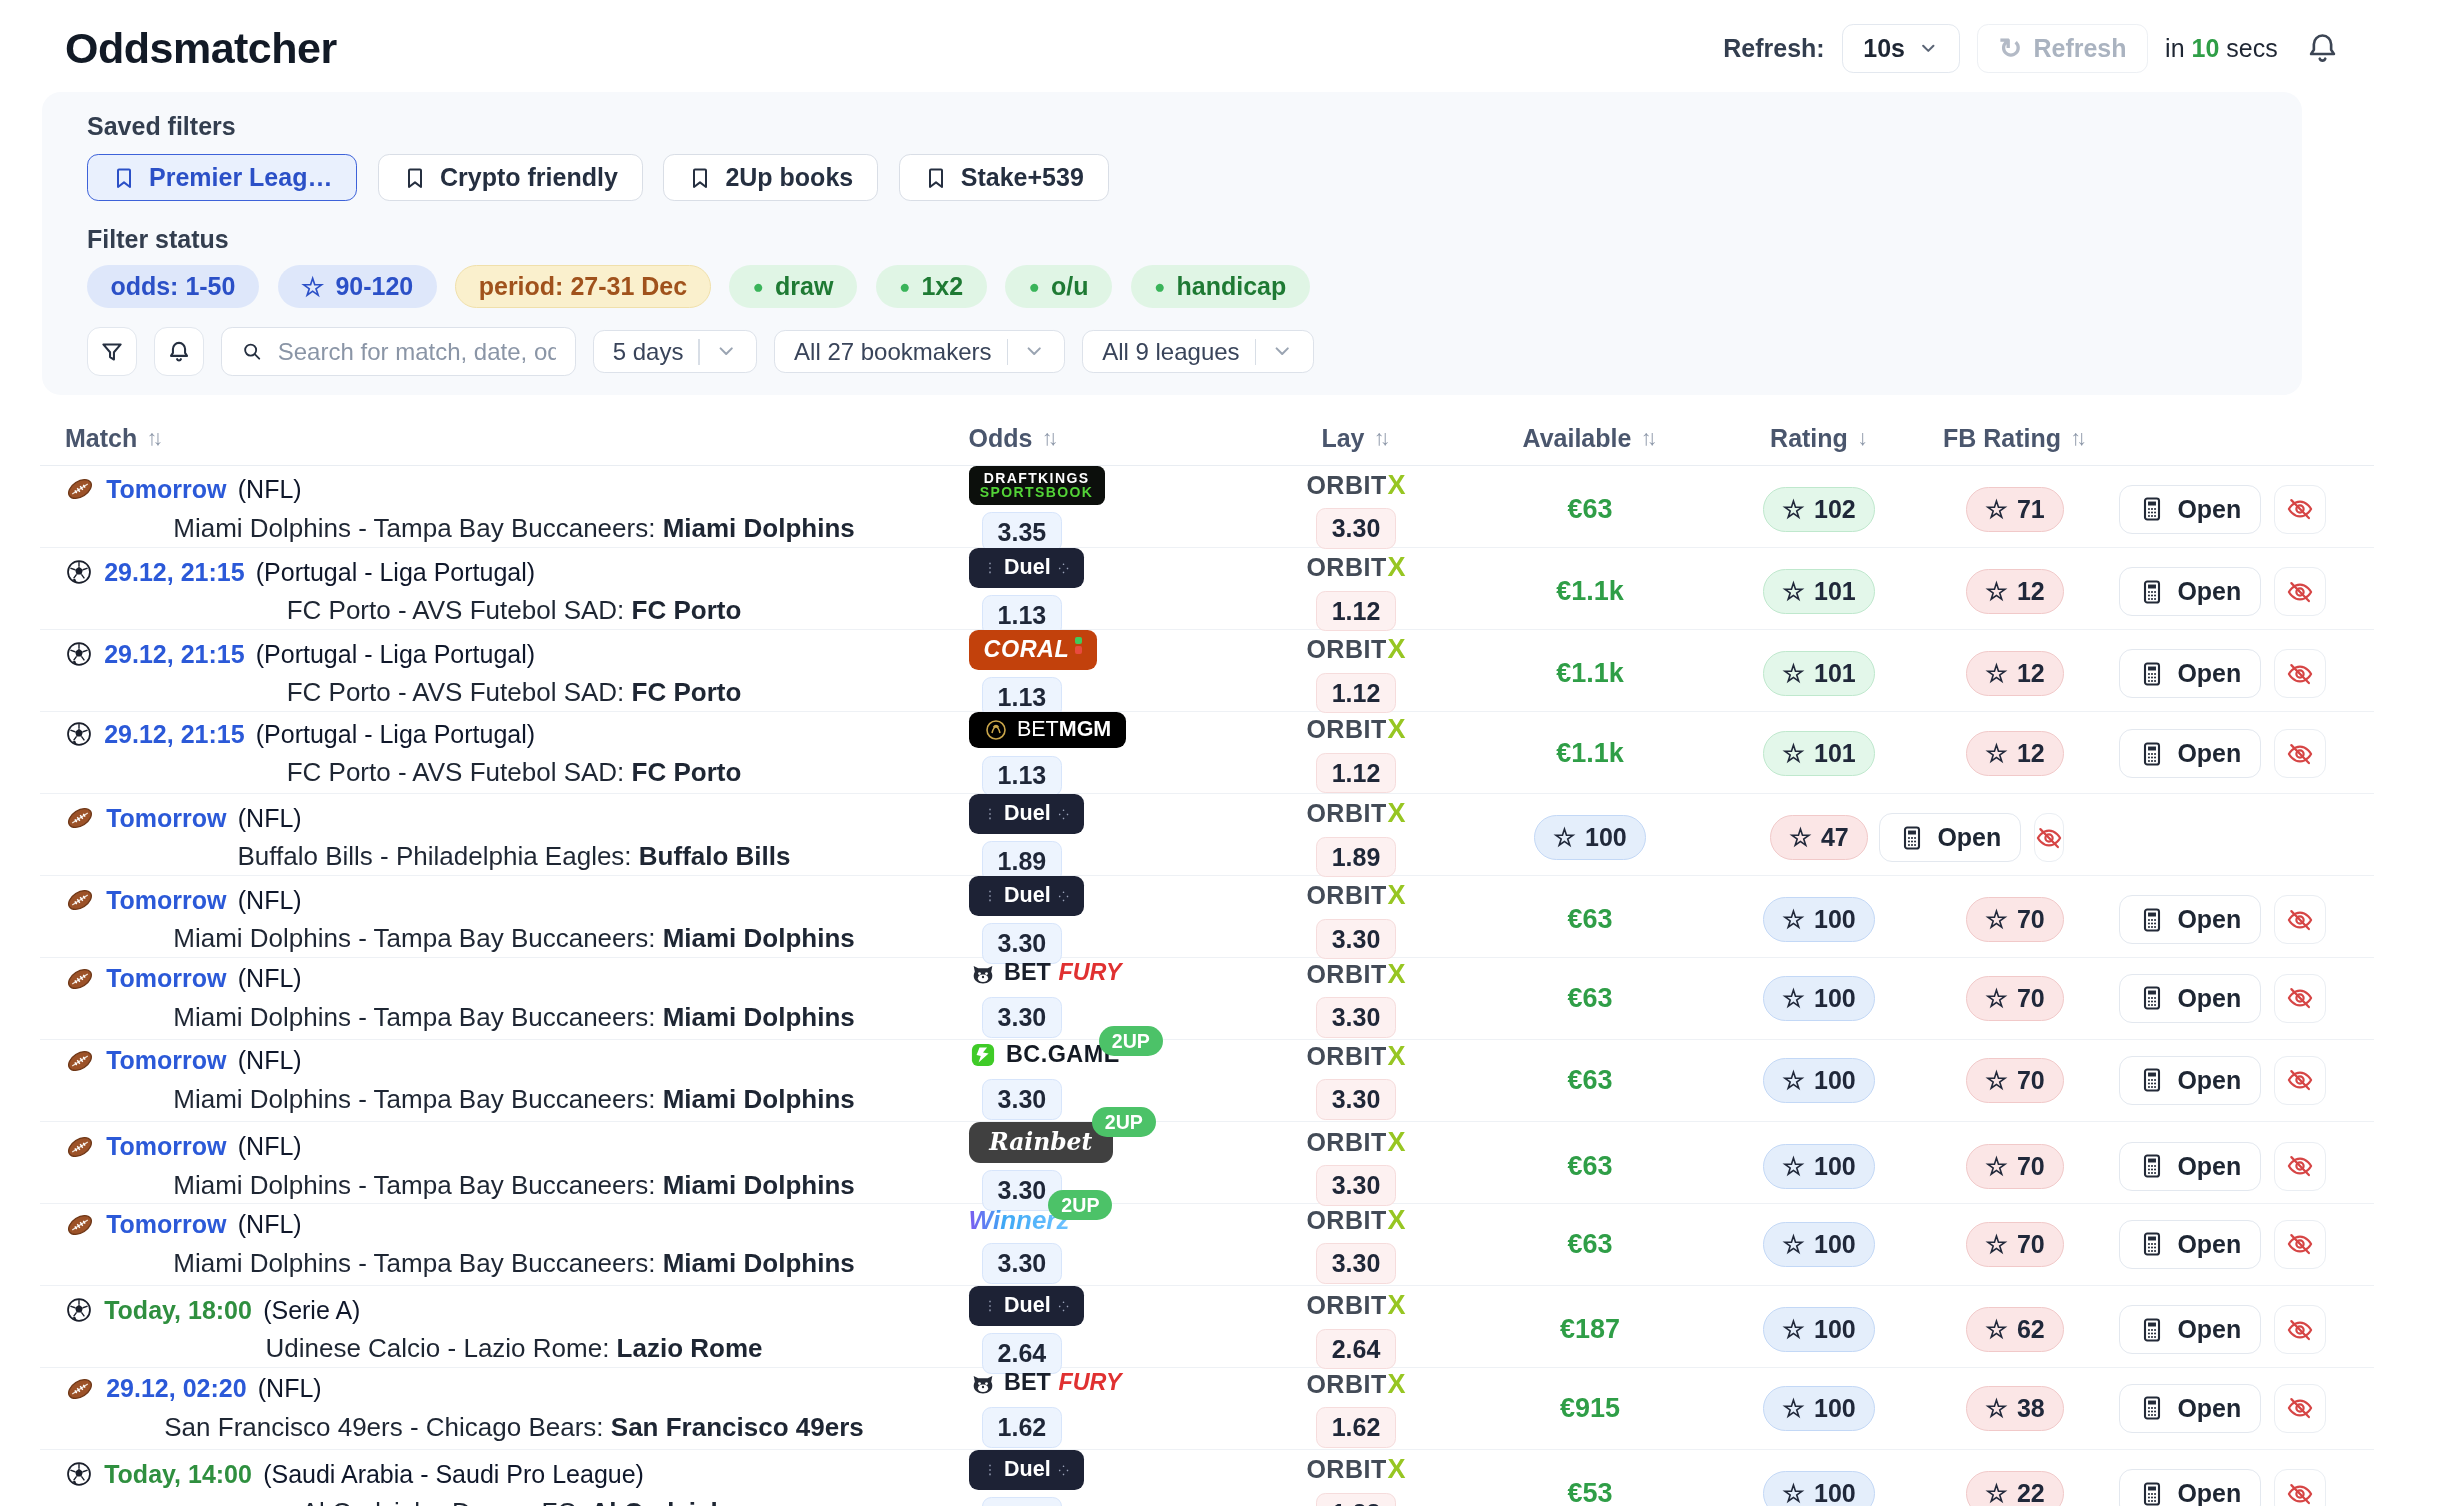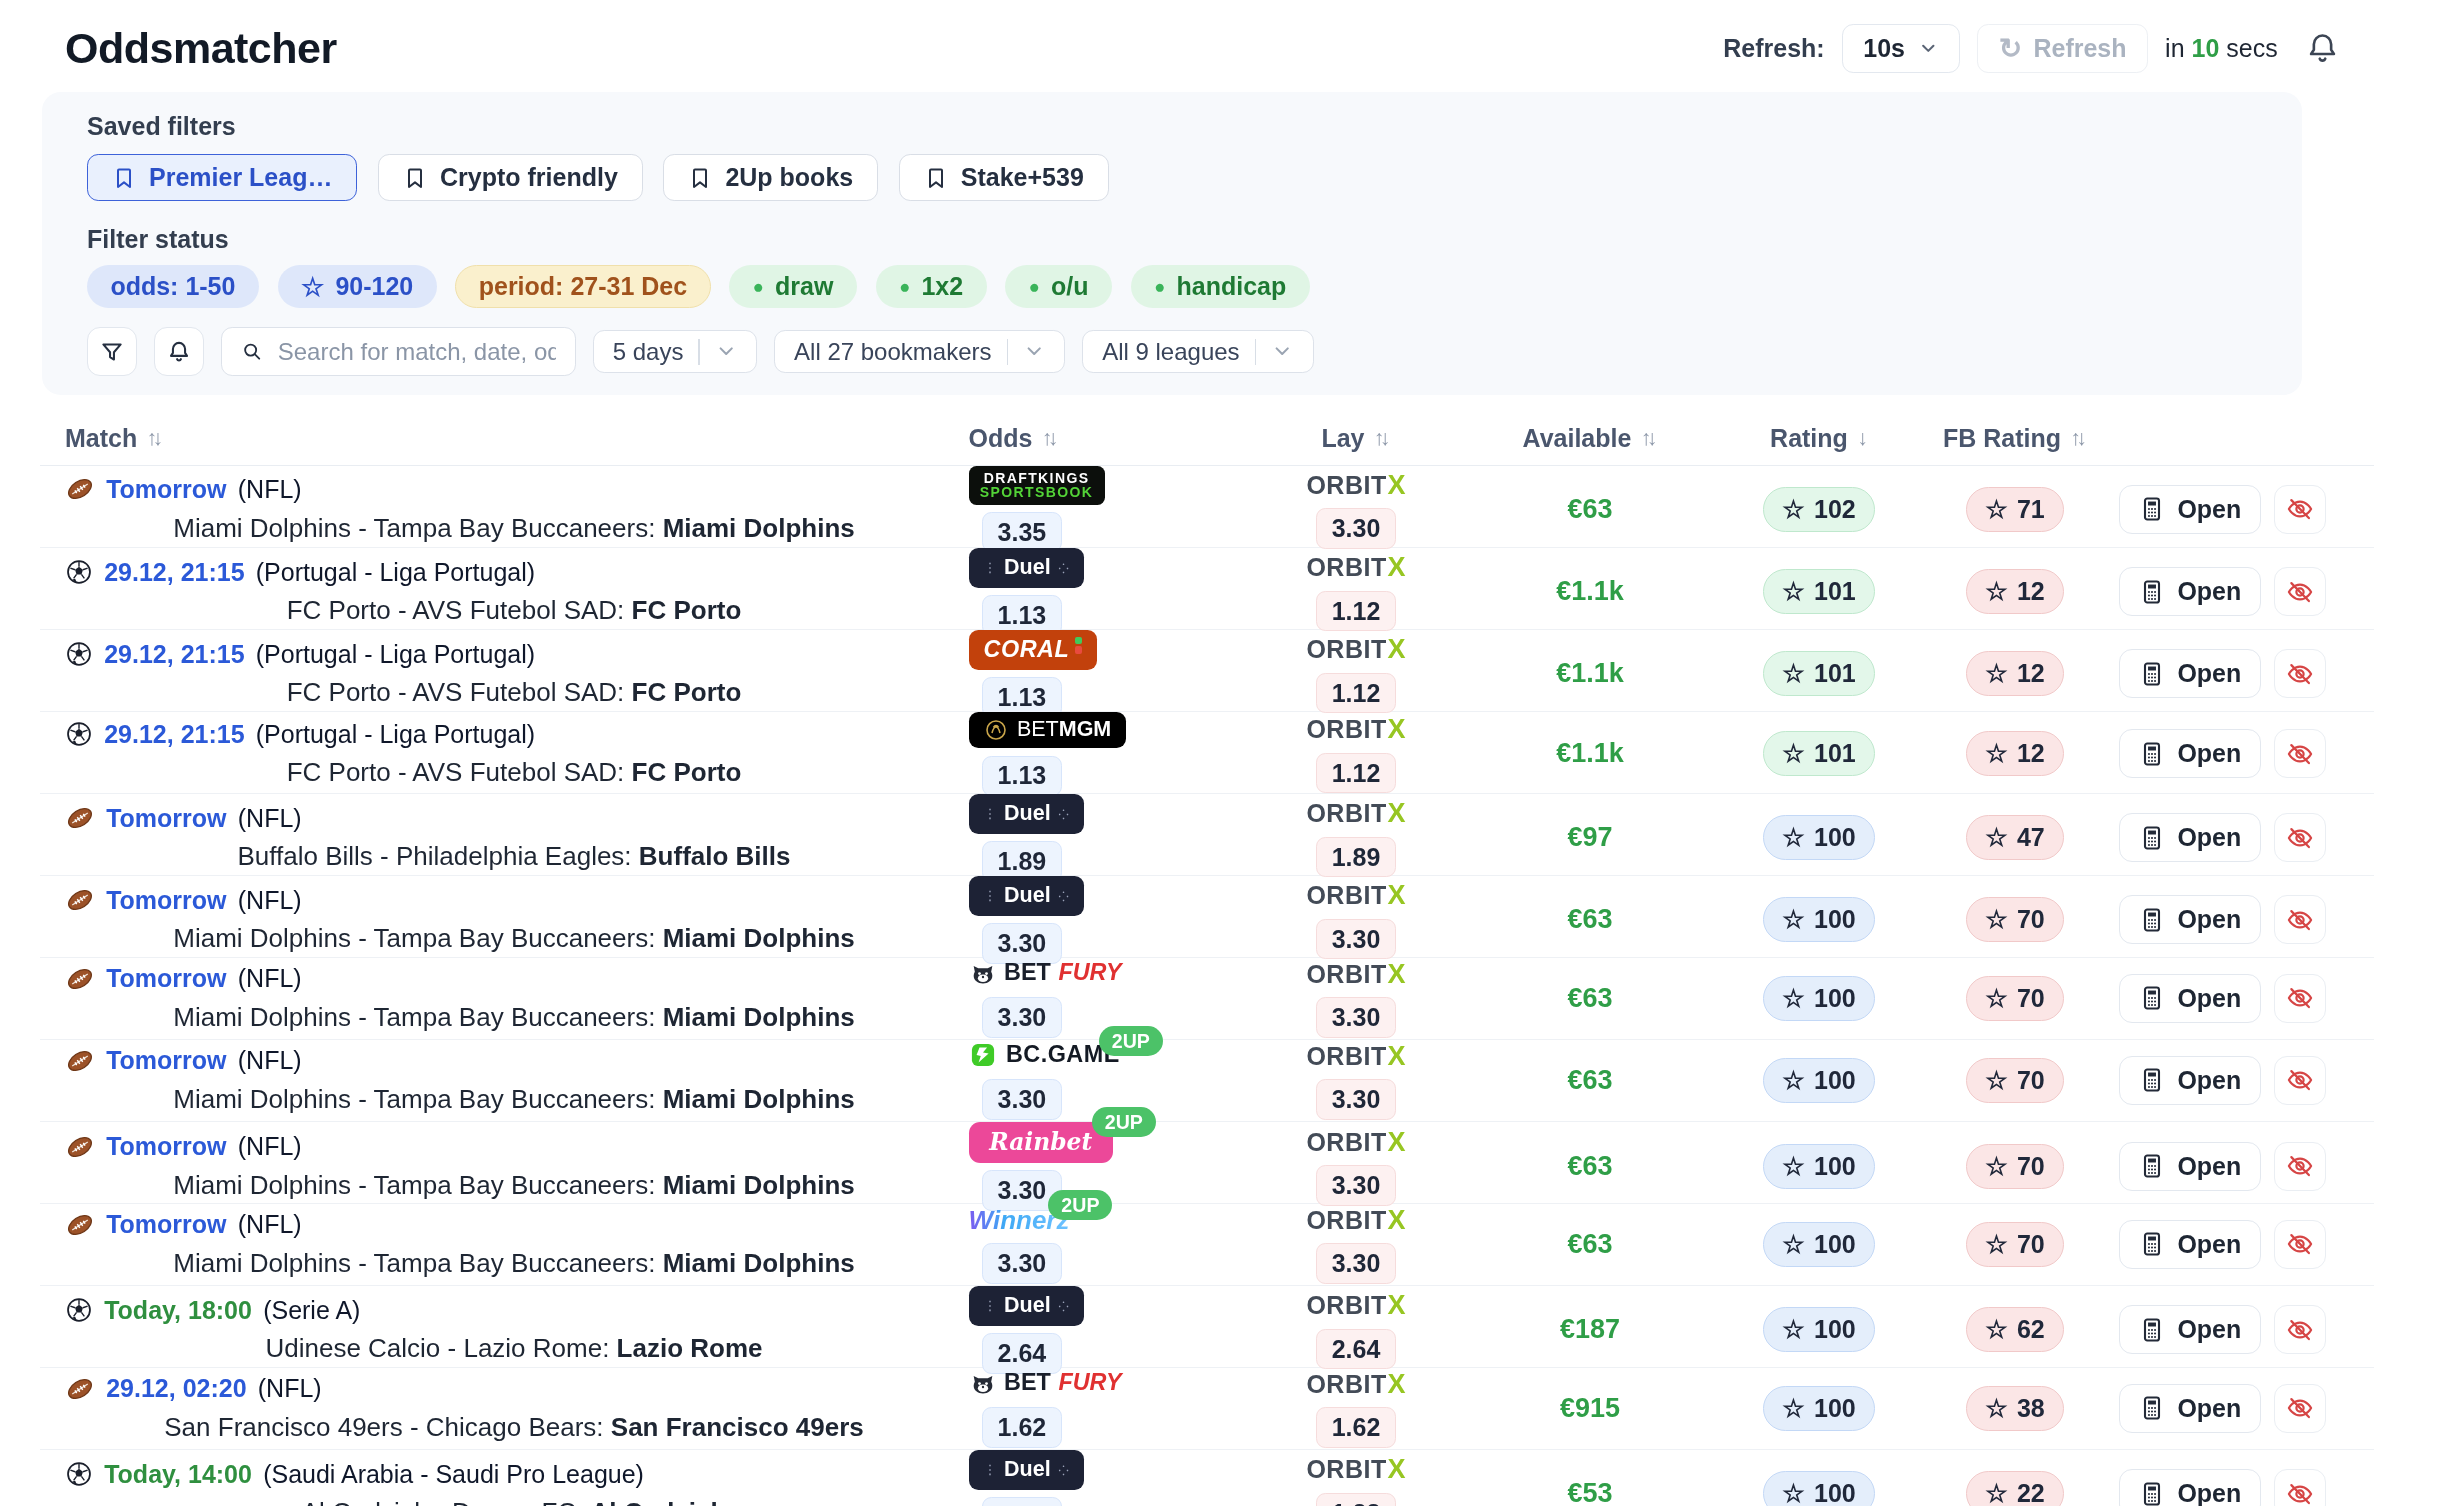--- a/index.html
+++ b/index.html
@@ -116,21 +116,21 @@
   .bk-coral .mark i { width:7.5px; height:7.5px; border-radius:1.9px; display:block; }
   .bk-coral .mark .g { background:#41c85c; } .bk-coral .mark .r { background:#e84a3f; }
   .bk-betmgm { background:#000; border-radius:9.3px; padding:5.6px 15px; gap:9.3px; }
   .bk-betmgm .lbl { color:#fff; font-size:21.5px; }
   .bk-betmgm .lbl b { font-weight:800; }
   .bk-betfury { gap:7.5px; }
   .bk-betfury .bet { color:#1a1f2b; font-size:23.4px; font-weight:800; }
   .bk-betfury .fury { color:#e03131; font-size:23.4px; font-weight:800; font-style:italic; }
   .bk-bcgame { gap:9.3px; }
   .bk-bcgame .lbl { color:#141a24; font-size:23.4px; font-weight:800; letter-spacing:0.5px; }
-  .bk-rainbet { background:#ec4899; border-radius:11.2px; padding:6.5px 20.6px; }
+  .bk-rainbet { background:#404040; border-radius:11.2px; padding:6.5px 20.6px; }
   .bk-rainbet .lbl { color:#fff; font-size:23.4px; font-weight:700; font-style:italic;
     font-family:"DejaVu Serif", serif; }
   .bk-winnerz .lbl { font-size:26px; font-weight:800; font-style:italic;
     background:linear-gradient(90deg,#7b5cf0 0%,#3fa9f5 35%,#6ec2ff 100%);
     -webkit-background-clip:text; background-clip:text; color:transparent; }
   .twoup { position:absolute; top:-15px; right:-43px; background:#4cc268; color:#fff;
     font-size:19.6px; font-weight:800; padding:3.7px 13px; border-radius:17px; }
   .orbitx { display:flex; align-items:center; }
   .orbitx .orbit { font-size:25px; font-weight:800; color:#434b57; letter-spacing:0.5px; }
   .orbitx .x { font-size:27px; font-weight:900; color:#97c622; margin-left:0.9px; }
@@ -621,21 +621,20 @@
             </span></span>
       <span class="odd-box blue">1.89</span>
     </div>
     <div class="cell c-laycol">
       <span class="orbitx">
             <span class="orbit">ORBIT</span>
             <span class="x">X</span>
           </span>
       <span class="odd-box pink">1.89</span>
     </div>
-    <div class="cell c-avail">€97</div>
     <div class="cell c-pill">
       <span class="pill blue">
             <span class="star">☆</span>
             <span>100</span>
           </span>
     </div>
     <div class="cell c-pill">
       <span class="pill pink">
             <span class="star">☆</span>
             <span>47</span>

